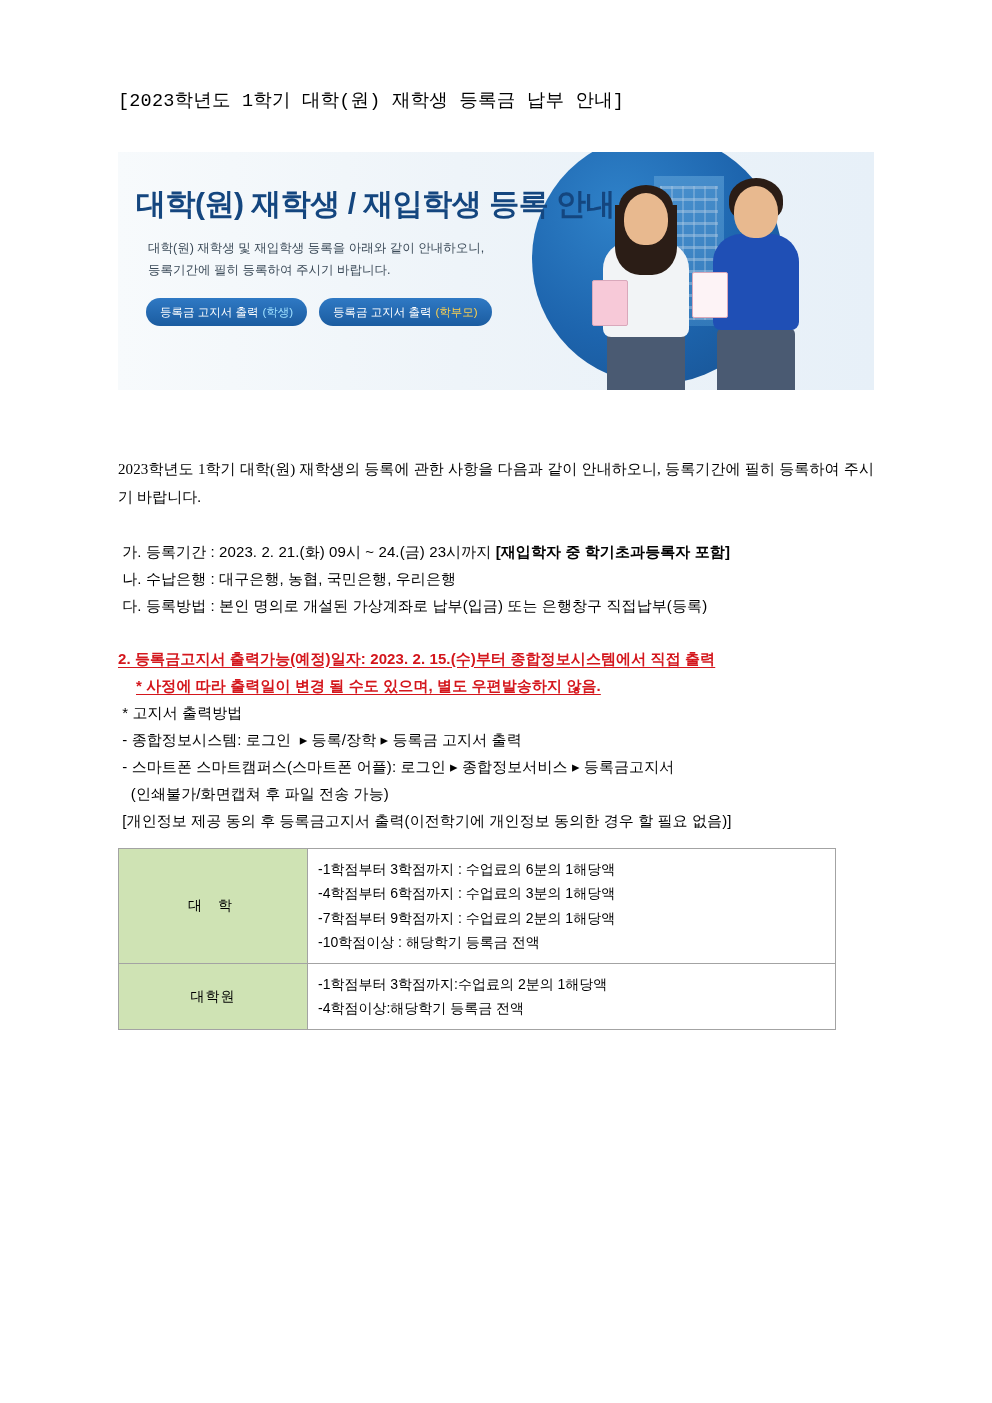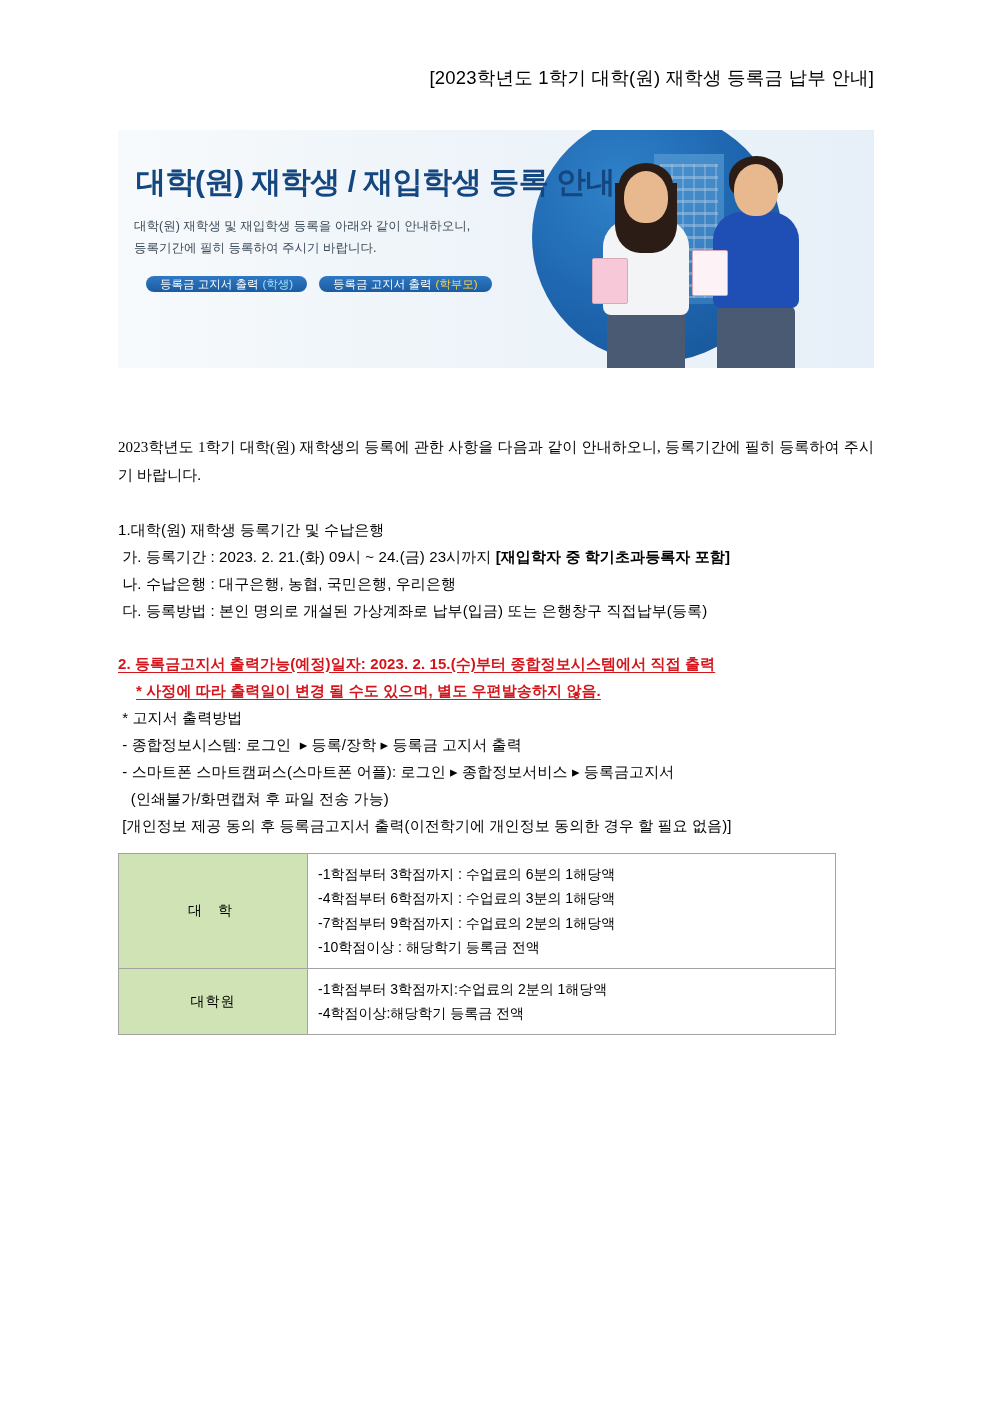--- a/index.html
+++ b/index.html
@@ -16,26 +16,27 @@
     overflow: hidden;
   }
   .page {
     width: 992px;
     height: 1403px;
     box-sizing: border-box;
     padding: 0 118px;
     position: relative;
   }
   .doc-title {
-    text-align: right;
+    text-align: left;
     font-size: 18.5px;
     letter-spacing: 0.2px;
-    margin-top: 65px;
+    margin-top: 87px;
     margin-bottom: 0;
     font-weight: normal;
+    font-family: Liberation Mono, monospace;
   }
 
   
   .banner-wrap {
     margin-top: 40px;
     display: flex;
     justify-content: center;
   }
   .banner {
     position: relative;
@@ -81,35 +82,35 @@
     left: 18px;
     top: 32px;
     font-size: 30px;
     font-weight: bold;
     color: #14467f;
     letter-spacing: -0.5px;
     white-space: nowrap;
   }
   .banner-sub {
     position: absolute;
-    left: 16px;
+    left: 30px;
     top: 86px;
     font-size: 12.5px;
     color: #3b4a58;
     line-height: 1.75;
   }
   .banner-btns {
     position: absolute;
     left: 28px;
     top: 146px;
     display: flex;
     gap: 12px;
   }
   .banner-btn {
-    height: 16px;
+    height: 28px;
     padding: 0 14px;
     border-radius: 14px;
     background: linear-gradient(180deg,#2f79c4 0%, #1b5ca0 100%);
     color: #ffffff;
     font-size: 11.5px;
     display: flex;
     align-items: center;
     gap: 4px;
     white-space: nowrap;
   }
@@ -271,21 +272,20 @@
           <span>등록금 고지서 출력</span>
           <span class="hl-orange">(학부모)</span>
         </div>
       </div>
     </div>
   </div>
 
   <div class="intro">2023학년도 1학기 대학(원) 재학생의  등록에 관한 사항을 다음과 같이  안내하오니,  등록기간에 필히  등록하여  주시기  바랍니다.</div>
 
   <div class="sec">
-    <p>1.대학(원) 재학생 등록기간 및 수납은행</p>
     <p><span> 가. 등록기간 : 2023. 2. 21.(화) 09시 ~ 24.(금) 23시까지 </span><span class="bold">[재입학자 중 학기초과등록자 포함]</span></p>
     <p> 나. 수납은행 : 대구은행, 농협, 국민은행, 우리은행</p>
     <p> 다. 등록방법 : 본인 명의로 개설된 가상계좌로 납부(입금) 또는 은행창구 직접납부(등록)</p>
   </div>
 
   <div class="sec">
     <p class="red-u">2. 등록금고지서 출력가능(예정)일자: 2023. 2. 15.(수)부터 종합정보시스템에서 직접 출력</p>
     <p class="red-u indent2">* 사정에 따라 출력일이 변경 될 수도 있으며, 별도 우편발송하지 않음.</p>
     <p> * 고지서 출력방법</p>
     <p> - 종합정보시스템: 로그인  ▸ 등록/장학 ▸ 등록금 고지서 출력</p>

